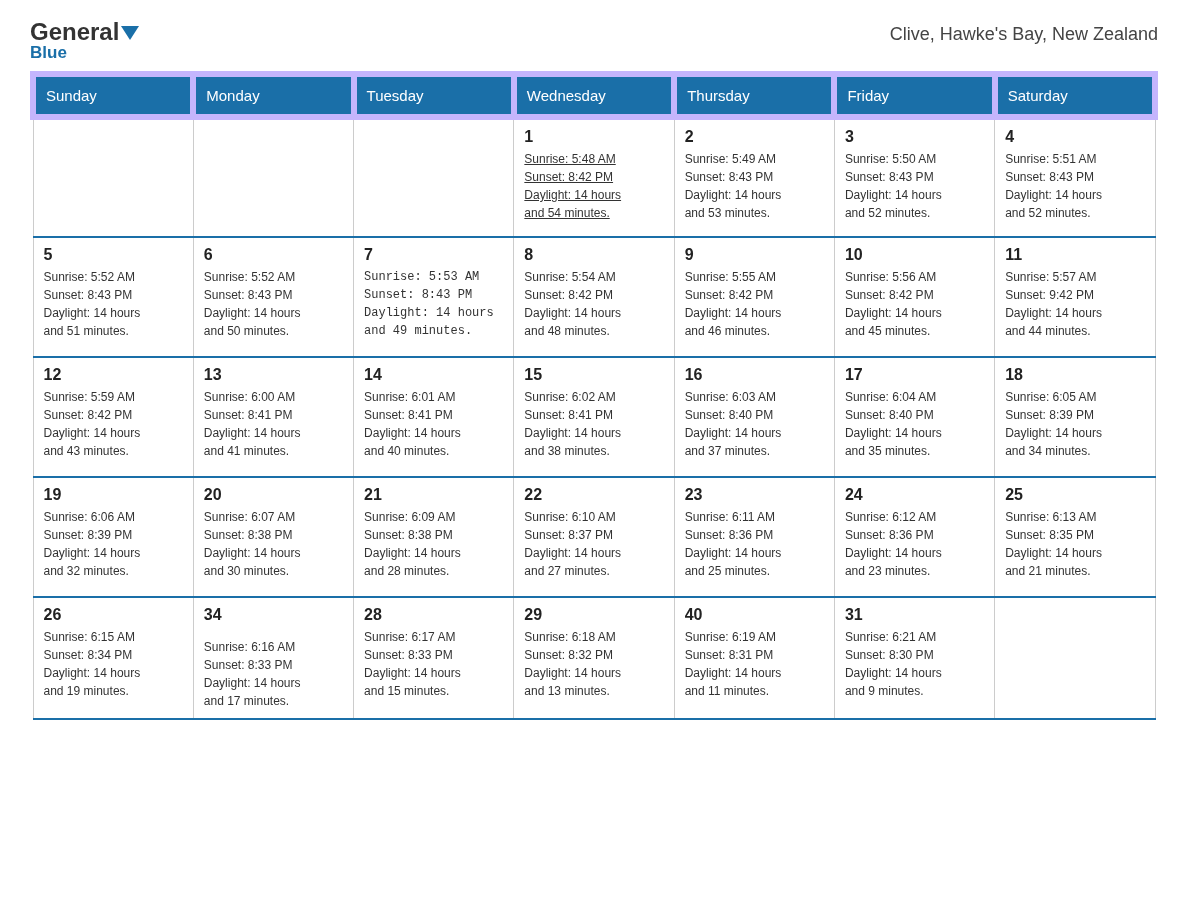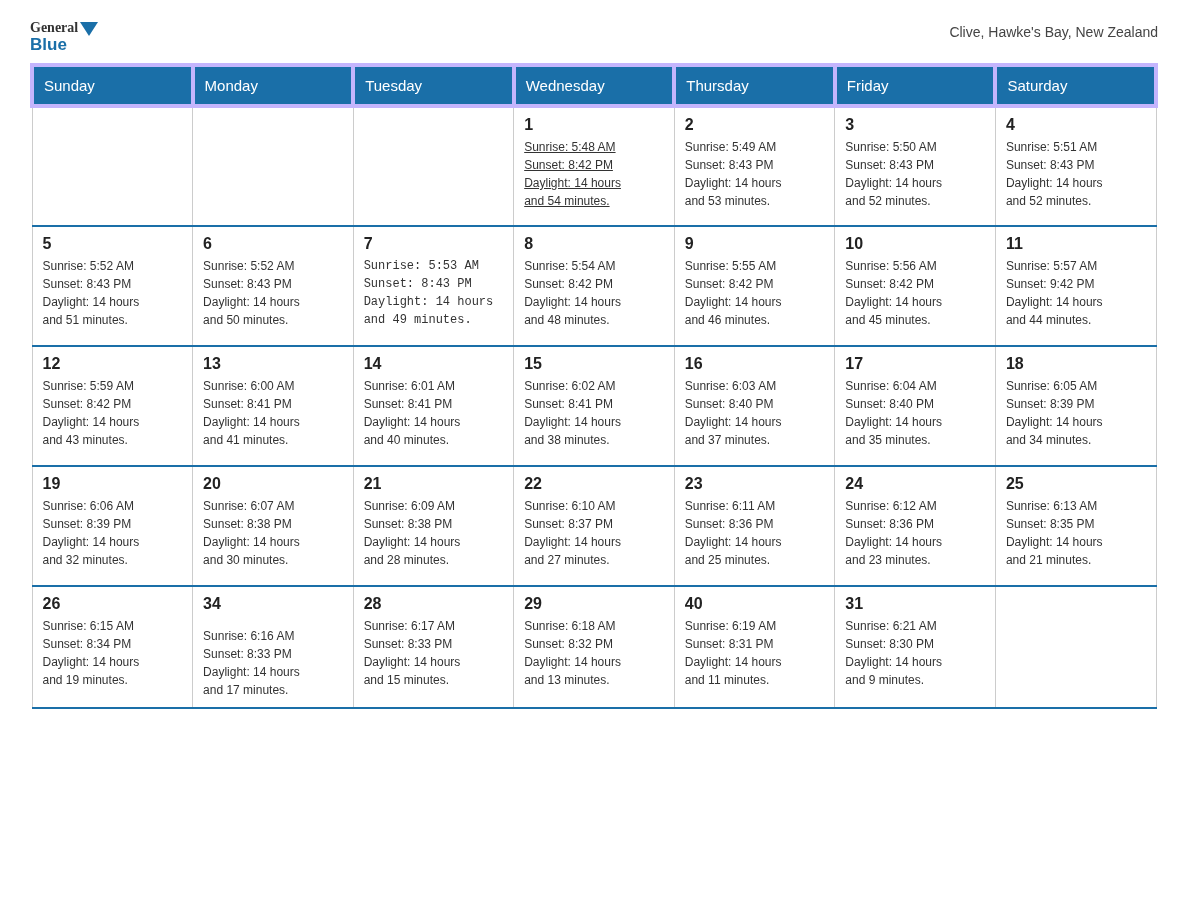--- a/index.html
+++ b/index.html
@@ -14,64 +14,63 @@
       justify-content: space-between;
       align-items: flex-start;
       margin-bottom: 10px;
     }
     .logo {
       display: flex;
       flex-direction: column;
       align-items: flex-start;
     }
     .logo-text-general {
-      font-size: 14px;
+      font-size: 24px;
       font-weight: bold;
       color: #333;
       line-height: 1;
-      font-family: Liberation Serif, serif;
     }
     .logo-text-blue {
       font-size: 17px;
       font-weight: bold;
       color: #1a6fa8;
       line-height: 1;
     }
     .logo-row {
       display: flex;
       align-items: center;
     }
     .title-section {
       text-align: right;
     }
     .month-title {
       font-size: 42px;
       font-weight: normal;
       color: #222;
     }
     .location-title {
-      font-size: 14px;
+      font-size: 18px;
       color: #444;
       margin-top: 4px;
     }
     .calendar {
       width: 100%;
       border-collapse: collapse;
       margin-top: 10px;
     }
     .calendar thead tr {
       background-color: #1a6fa8;
     }
     .calendar thead th {
       color: #ffffff;
       font-size: 15px;
       font-weight: normal;
       padding: 10px 10px;
       text-align: left;
-      border: 4px solid #c4b5fd;
+      border: 6px solid #c4b5fd;
     }
     .calendar tbody tr {
       border-bottom: 2px solid #1a6fa8;
     }
     .calendar tbody td {
       vertical-align: top;
       padding: 8px 10px;
       border-right: 1px solid #ccc;
       border-left: 1px solid #ccc;
       width: calc(100% / 7);

